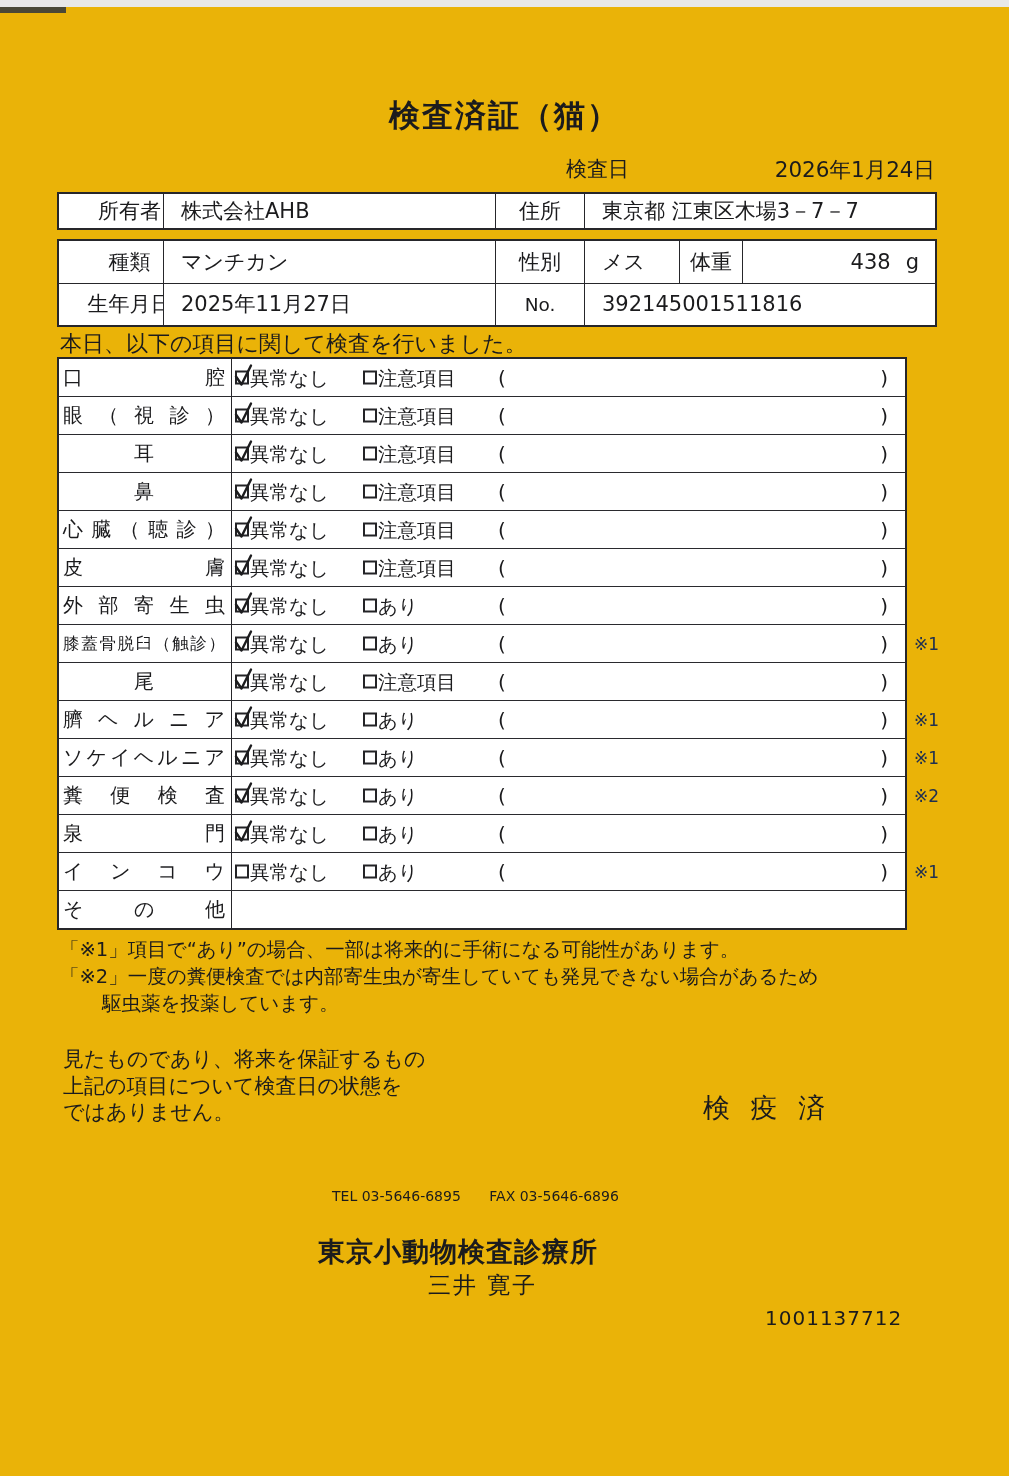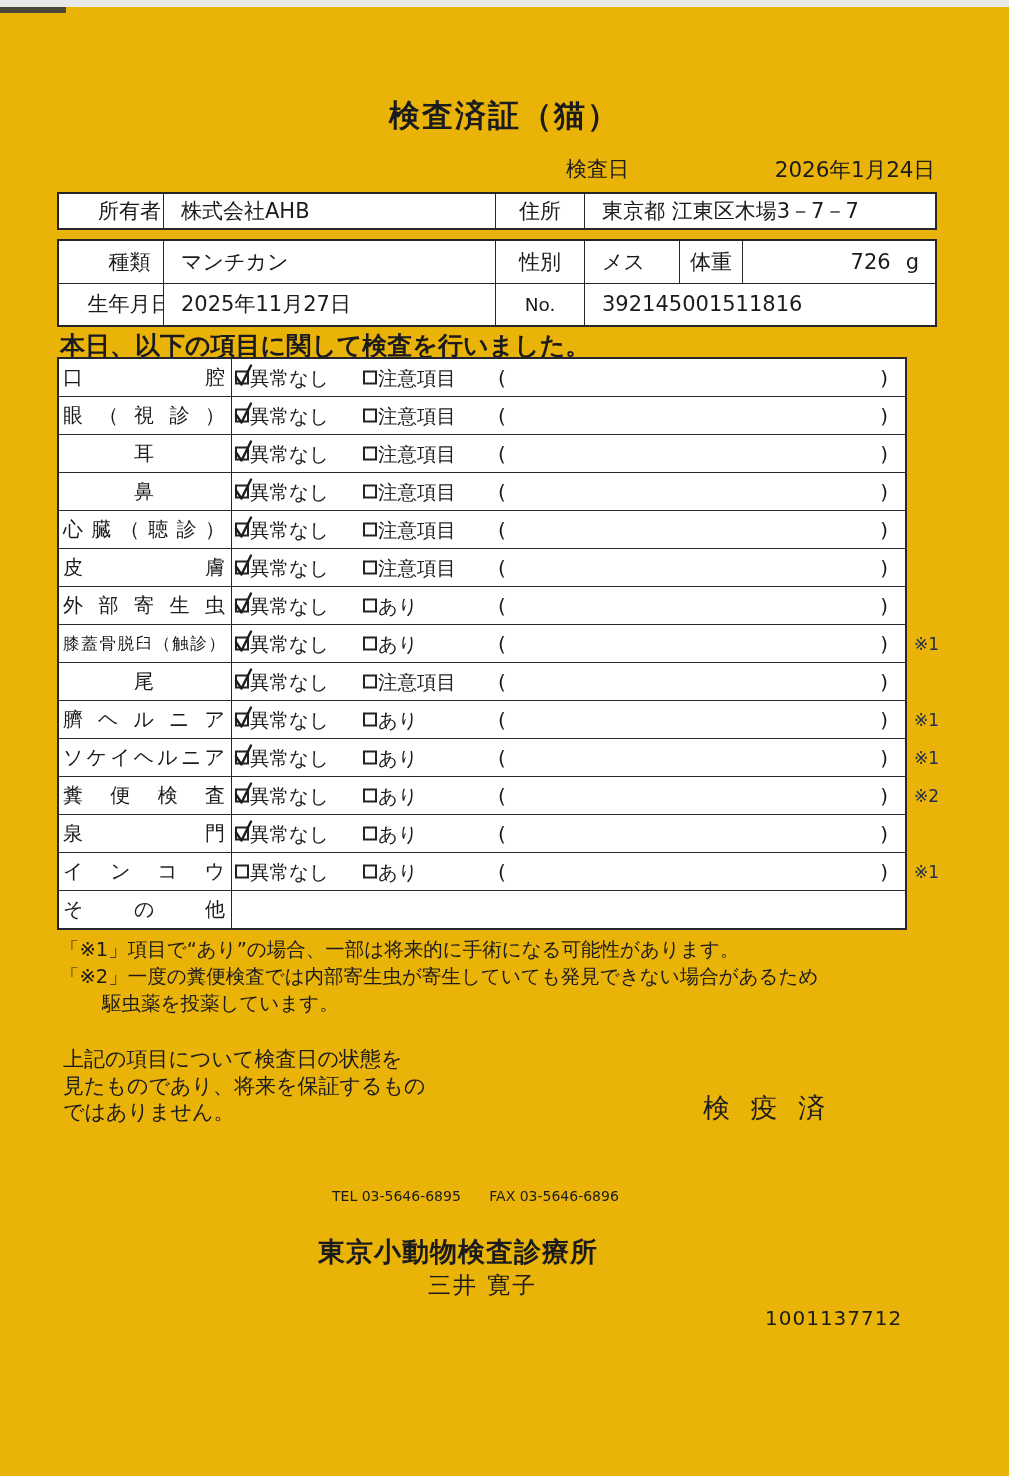--- a/index.html
+++ b/index.html
@@ -26,21 +26,21 @@
   .bl{border-left:1.5px solid #26262a;}
   .owner{left:57px;top:185px;width:880px;height:38px;}
   .animal{left:57px;top:232px;width:880px;height:88px;flex-direction:column;}
   .animal .hrow{flex:1;}
   .animal .hrow + .hrow{border-top:1.5px solid #26262a;}
   .w-c1{width:104px;padding-left:37px;} .w-c2{width:332px;} .w-c3{width:89px;}
   .w-sex{width:95px;} .w-wt{width:63px;} .w-wtv{flex:1;justify-content:flex-end;padding-right:16px;gap:15px;}
   .w-rest{flex:1;}
   .no-label{font-size:18.5px;}
 
-  .intro{left:60px;top:322px;font-size:25px;font-weight:700;}
+  .intro{left:60px;top:322px;font-size:22px;font-weight:400;}
 
   
   .exam-table{left:57px;top:350px;width:850px;height:573px;border:2px solid #26262a;box-sizing:border-box;display:flex;flex-direction:column;background:#fff;}
   .exam-row{flex:1;display:flex;position:relative;}
   .exam-row + .exam-row{border-top:1.5px solid #2a2a2e;}
   .exam-label{width:173px;box-sizing:border-box;border-right:1.5px solid #26262a;display:flex;align-items:center;padding:0 6px 0 4px;}
   .exam-label .chars{width:100%;display:flex;font-size:20px;}
   .exam-label .chars.justify{justify-content:space-between;}
   .exam-label .chars.center{justify-content:center;}
   .exam-label .chars.small{font-size:16.5px;letter-spacing:0;}
@@ -91,21 +91,21 @@
   </div>
 
   <div class="abs htable animal">
     <div class="hrow">
       <div class="hcell label w-c1">種類</div>
       <div class="hcell value w-c2 bl">マンチカン</div>
       <div class="hcell label w-c3 bl">性別</div>
       <div class="hcell value w-sex bl">メス</div>
       <div class="hcell label w-wt bl">体重</div>
       <div class="hcell w-wtv bl">
-        <span>726</span>
+        <span>438</span>
         <span>g</span>
       </div>
     </div>
     <div class="hrow">
       <div class="hcell label w-c1">生年月日</div>
       <div class="hcell value w-c2 bl">2025年11月27日</div>
       <div class="hcell label w-c3 bl no-label">No.</div>
       <div class="hcell value w-rest bl">392145001511816</div>
     </div>
   </div>
@@ -517,22 +517,22 @@
     </div>
   </div>
 
   <div class="abs notes">
     <div>「※1」項目で“あり”の場合、一部は将来的に手術になる可能性があります。</div>
     <div>「※2」一度の糞便検査では内部寄生虫が寄生していても発見できない場合があるため</div>
     <div class="indent">駆虫薬を投薬しています。</div>
   </div>
 
   <div class="abs disclaimer">
+    <div>見たものであり、将来を保証するもの</div>
     <div>上記の項目について検査日の状態を</div>
-    <div>見たものであり、将来を保証するもの</div>
     <div>ではありません。</div>
   </div>
 
   <div class="abs stamp">検 疫 済</div>
 
 
   <div class="abs tel-line">
     <span>TEL 03-5646-6895</span>
     <span class="fax">FAX 03-5646-6896</span>
   </div>

